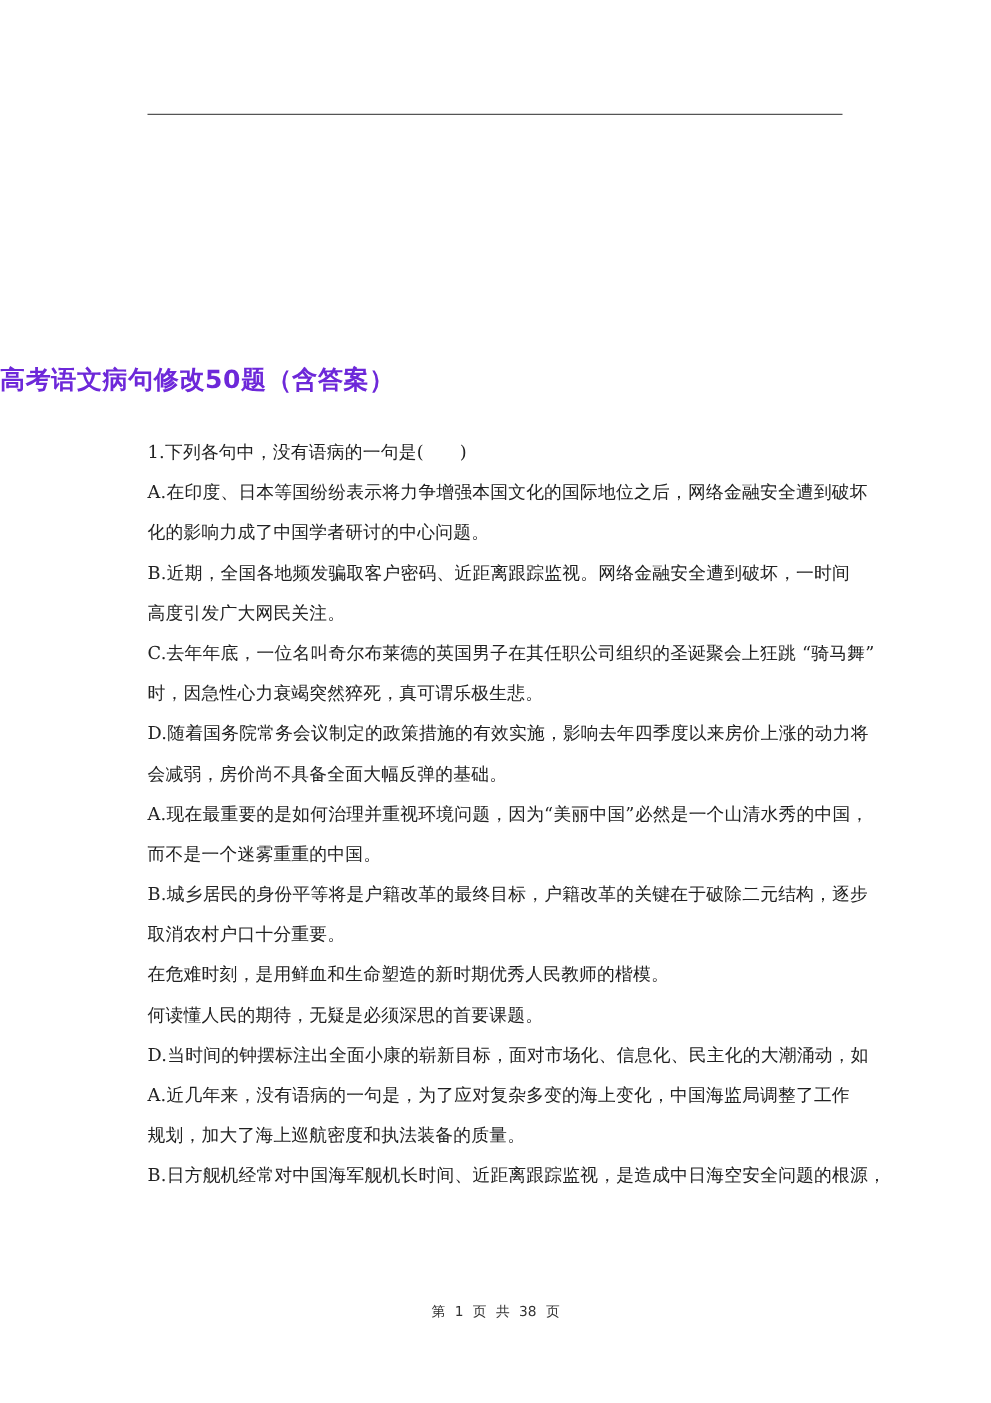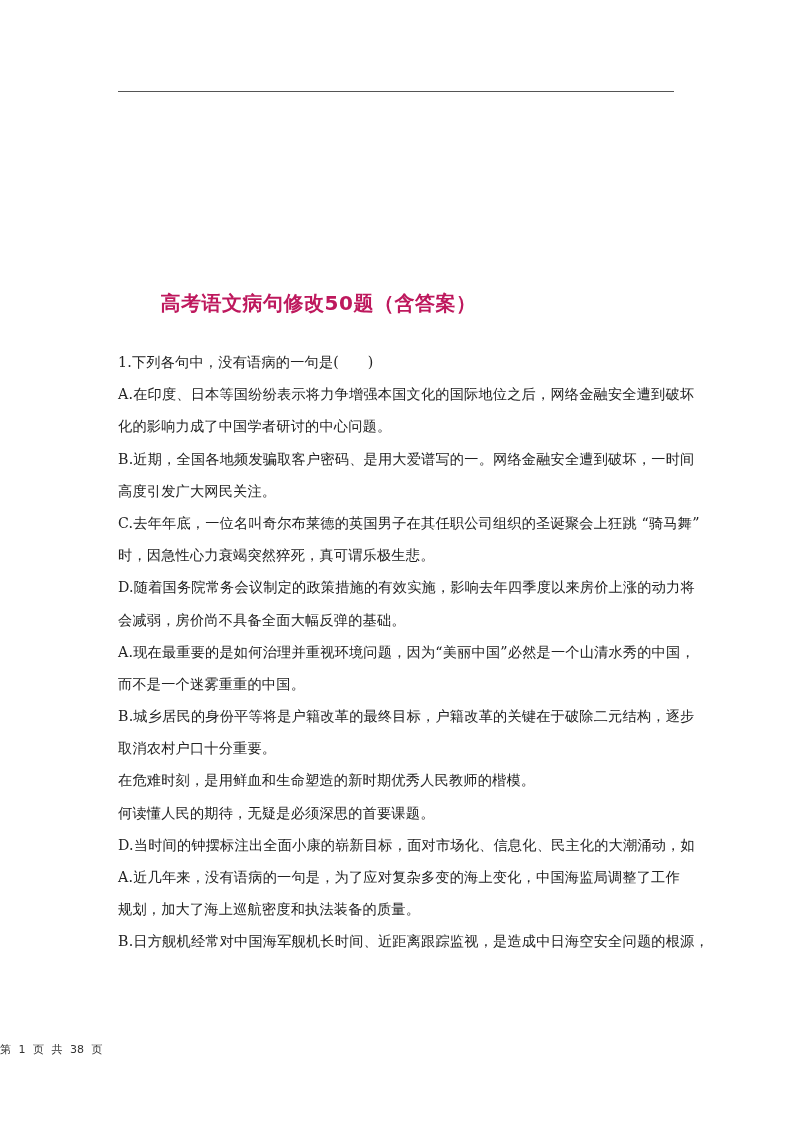--- a/index.html
+++ b/index.html
@@ -1,41 +1,41 @@
 <!DOCTYPE html>
 <html><head>
   <meta charset="utf-8">
   <style>
     html, body { margin: 0; padding: 0; background: #ffffff; }
     body { width: 793px; height: 1122px; position: relative; overflow: hidden;
            font-family: "DejaVu Serif", "Liberation Serif", serif; color: #222; }
     .header-rule { position: absolute; left: 118px; top: 91px; width: 556px; height: 0;
                    border-top: 1.5px solid #555; }
-    .title { position: absolute; left: 0; top: 290px; width: 637px; text-align: center;
+    .title { position: absolute; left: 0; top: 290px; width: 637px; text-align: left;
              font-family: "DejaVu Sans", "Liberation Sans", sans-serif; font-weight: bold;
-             font-size: 20px; color: #be185d; letter-spacing: 0.5px; }
+             font-size: 20px; color: #6d28d9; letter-spacing: 0.5px; }
     .body { position: absolute; left: 118px; top: 352px; width: 560px; }
     .line { height: 32.2px; line-height: 20px; font-size: 14.2px; white-space: nowrap;
             letter-spacing: 0.2px; }
-    .footer { position: absolute; left: 0; top: 1042px; width: 793px; text-align: left;
+    .footer { position: absolute; left: 0; top: 1042px; width: 793px; text-align: center;
               font-size: 11px; color: #333; font-family: "DejaVu Sans", "Liberation Sans", sans-serif;
               word-spacing: 4px; }
   </style>
 </head>
 <body>
 
 <div class="header-rule"></div>
 
 <div class="title">高考语文病句修改50题（含答案）</div>
 
 <div class="body">
   <div class="line">1.下列各句中，没有语病的一句是(　　)</div>
   <div class="line">A.在印度、日本等国纷纷表示将力争增强本国文化的国际地位之后，网络金融安全遭到破坏</div>
   <div class="line">化的影响力成了中国学者研讨的中心问题。</div>
-  <div class="line">B.近期，全国各地频发骗取客户密码、是用大爱谱写的一。网络金融安全遭到破坏，一时间</div>
+  <div class="line">B.近期，全国各地频发骗取客户密码、近距离跟踪监视。网络金融安全遭到破坏，一时间</div>
   <div class="line">高度引发广大网民关注。</div>
   <div class="line">C.去年年底，一位名叫奇尔布莱德的英国男子在其任职公司组织的圣诞聚会上狂跳 “骑马舞”</div>
   <div class="line">时，因急性心力衰竭突然猝死，真可谓乐极生悲。</div>
   <div class="line">D.随着国务院常务会议制定的政策措施的有效实施，影响去年四季度以来房价上涨的动力将</div>
   <div class="line">会减弱，房价尚不具备全面大幅反弹的基础。</div>
   <div class="line">A.现在最重要的是如何治理并重视环境问题，因为“美丽中国”必然是一个山清水秀的中国，</div>
   <div class="line">而不是一个迷雾重重的中国。</div>
   <div class="line">B.城乡居民的身份平等将是户籍改革的最终目标，户籍改革的关键在于破除二元结构，逐步</div>
   <div class="line">取消农村户口十分重要。</div>
   <div class="line">在危难时刻，是用鲜血和生命塑造的新时期优秀人民教师的楷模。</div>

